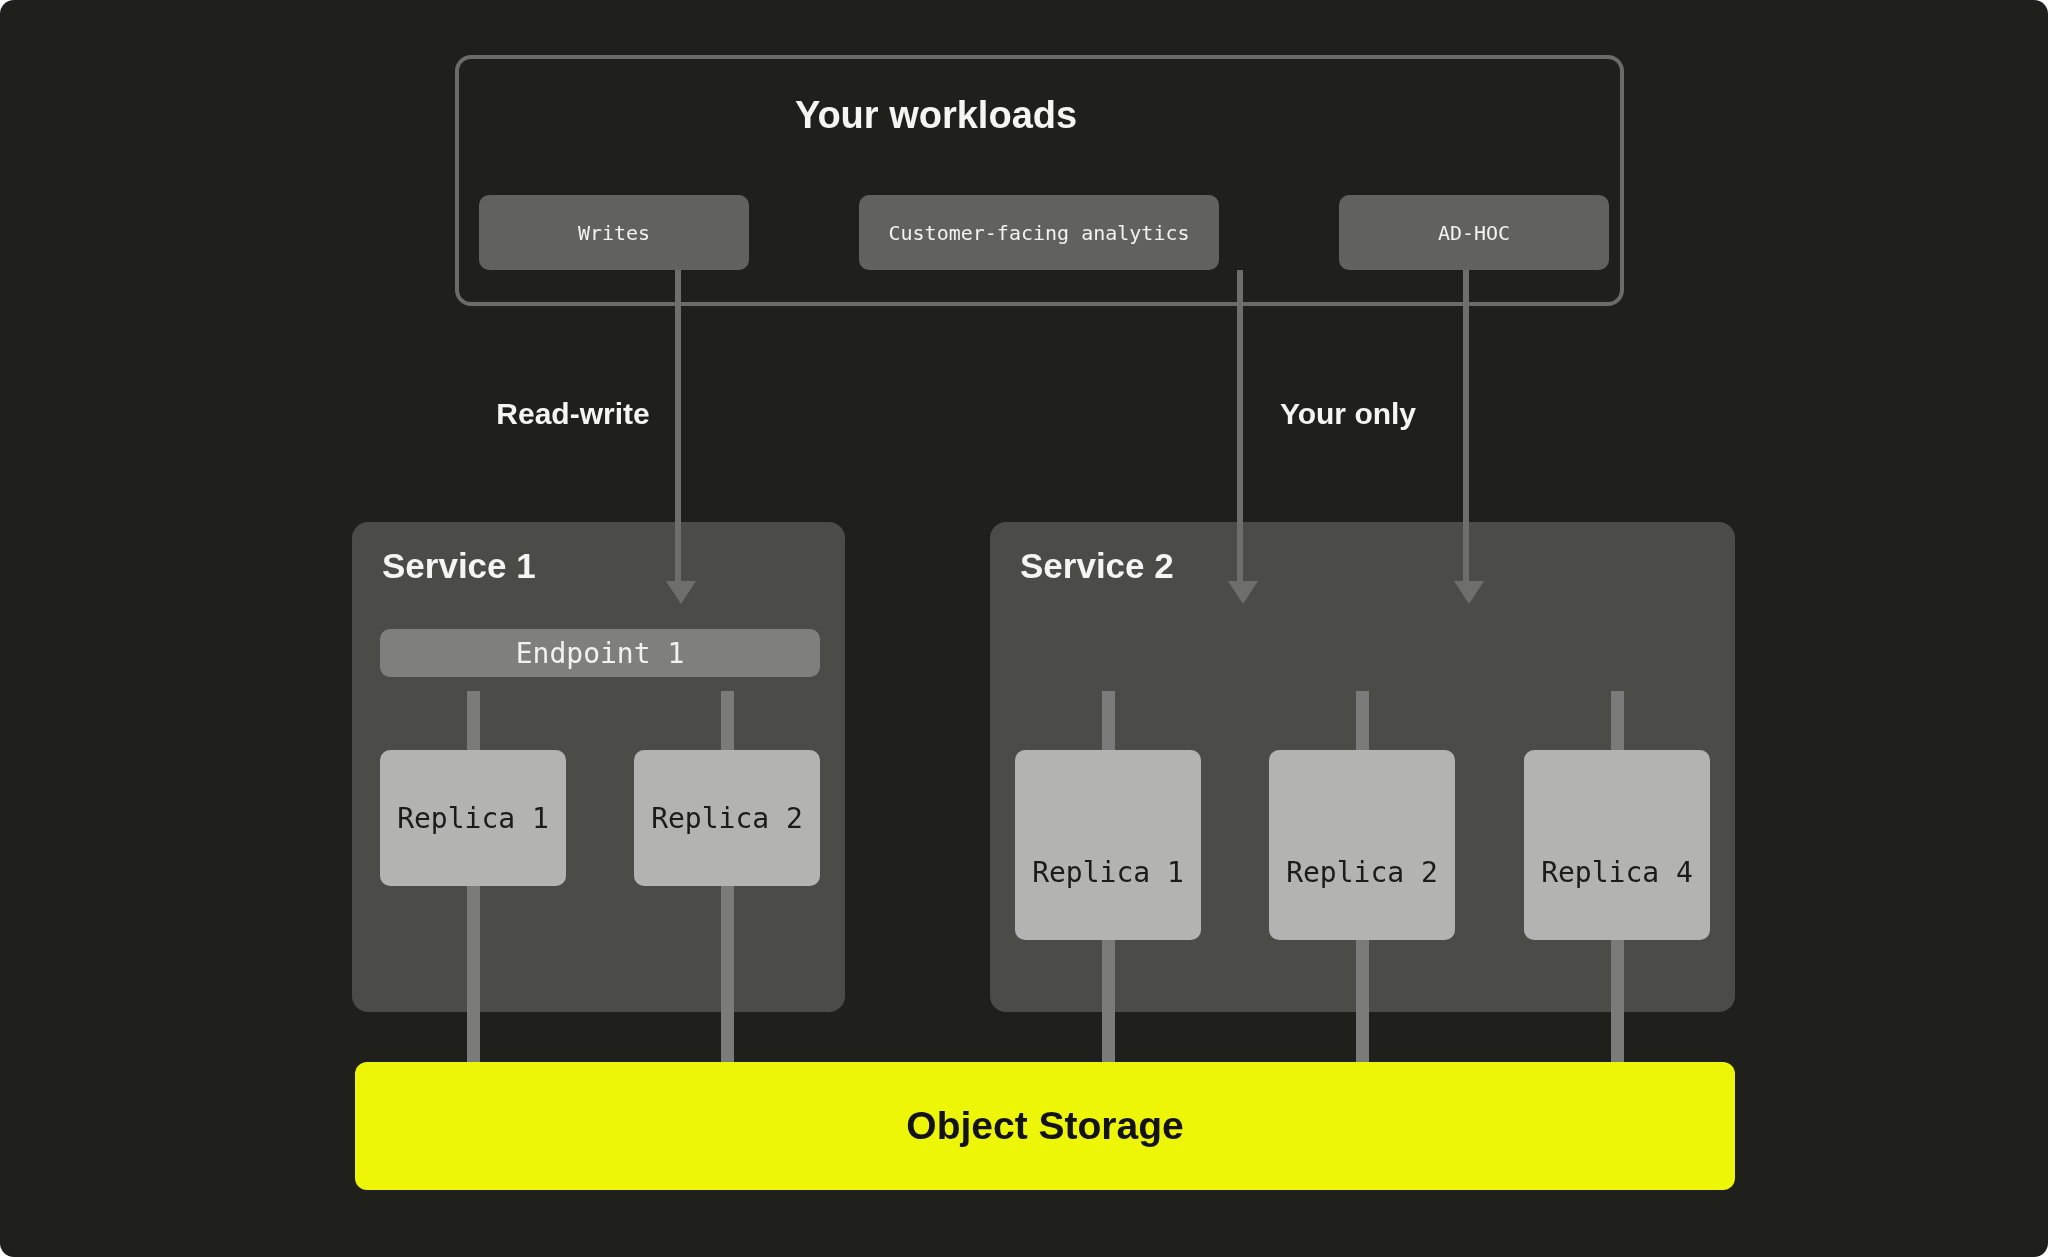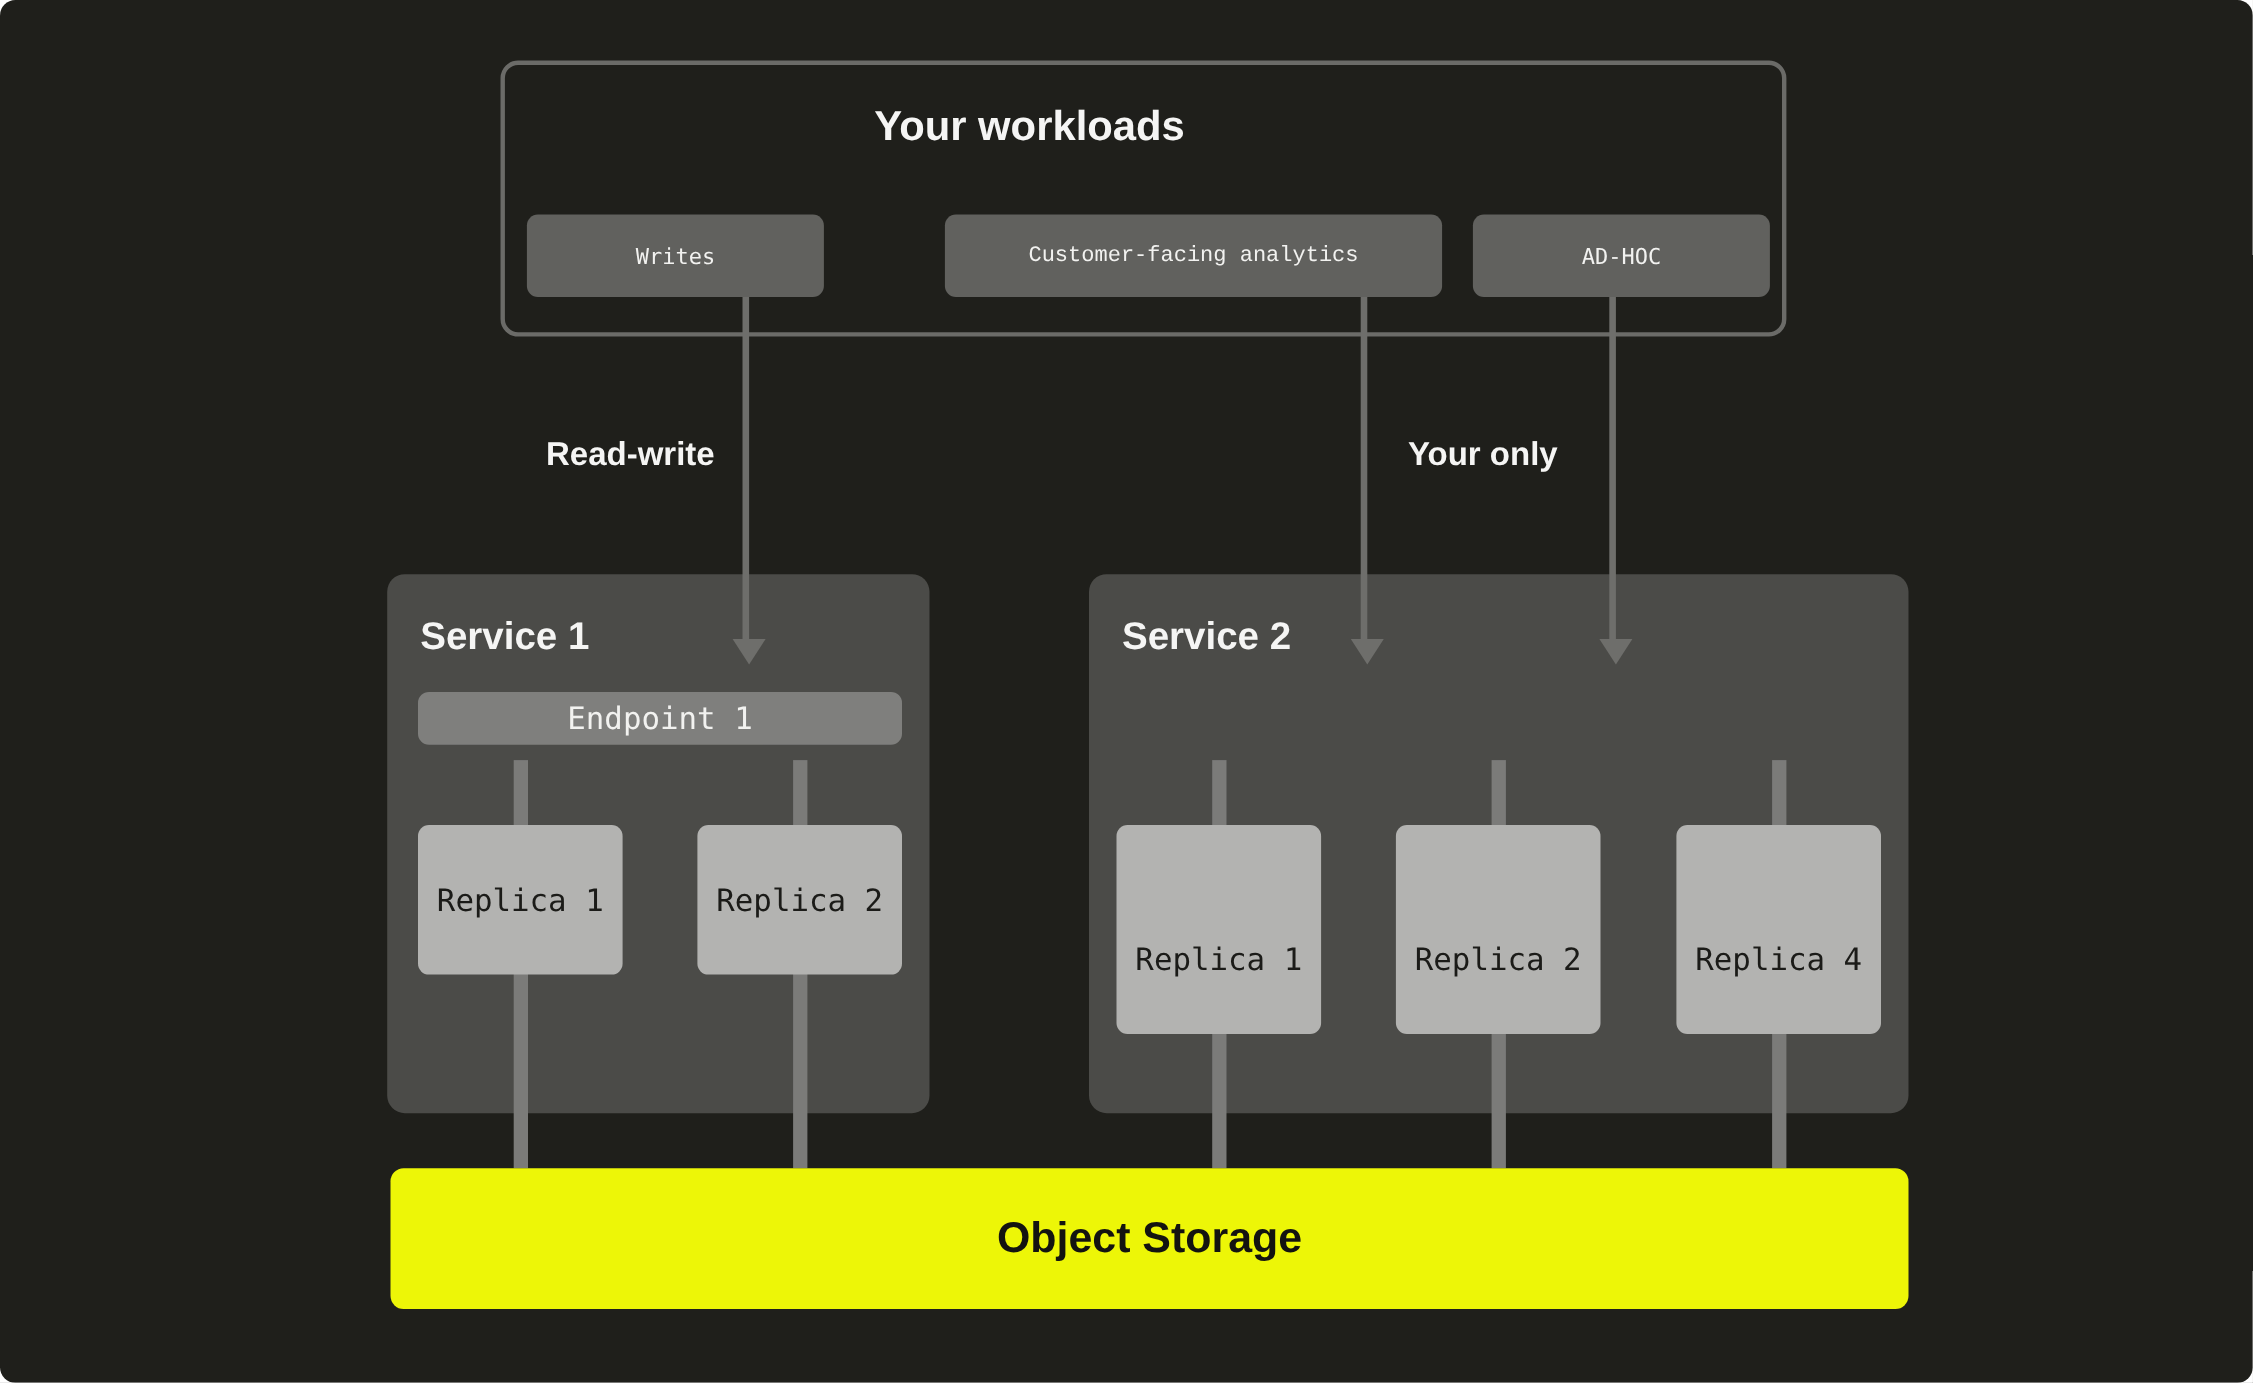--- a/index.html
+++ b/index.html
@@ -23,21 +23,21 @@
     text-align:center;color:#f5f5f4;
     font-size:38px;font-weight:bold;z-index:3;
   }
   .wl-btn{
     top:195px;height:75px;background:#61615e;border-radius:10px;
     display:flex;align-items:center;justify-content:center;
     color:#f2f2f0;font-family:"DejaVu Sans Mono", monospace;font-size:20px;
     z-index:3;
   }
   .btn-writes{left:479px;width:270px;}
-  .btn-cfa{left:859px;width:452px;font-family:Liberation Mono, monospace;}
+  .btn-cfa{left:859px;width:360px;}
   .btn-adhoc{left:1339px;width:270px;}
   
   .arrow-line{width:6px;top:270px;height:314px;background:#6e6e6b;z-index:2;}
   .arrow-head{
     width:0;height:0;top:581px;z-index:2;
     border-left:15px solid transparent;border-right:15px solid transparent;
     border-top:23px solid #6e6e6b;
   }
   .al-1{left:675px;} .ah-1{left:666px;}
   .al-2{left:1237px;} .ah-2{left:1228px;}
@@ -47,21 +47,21 @@
     top:397px;width:290px;text-align:center;
     color:#f5f5f4;font-size:30px;font-weight:bold;z-index:3;
   }
   .lbl-rw{left:428px;}
   .lbl-ro{left:1203px;}
   
   .service-bg{top:522px;height:490px;background:#4b4b48;border-radius:16px;z-index:1;}
   .svc1-bg{left:352px;width:493px;}
   .svc2-bg{left:990px;width:745px;}
   .service-title{
-    top:546px;color:#f5f5f4;font-size:35px;font-weight:bold;z-index:3;margin-top:13px;
+    top:546px;color:#f5f5f4;font-size:35px;font-weight:bold;z-index:3;
   }
   .svc1-title{left:382px;}
   .svc2-title{left:1020px;}
   .endpoint{
     top:629px;height:48px;background:#7f7f7d;border-radius:10px;
     display:flex;align-items:center;justify-content:center;
     color:#f2f2f0;font-family:"DejaVu Sans Mono", monospace;font-size:28px;
     z-index:3;
   }
   .ep1{left:380px;width:440px;}

